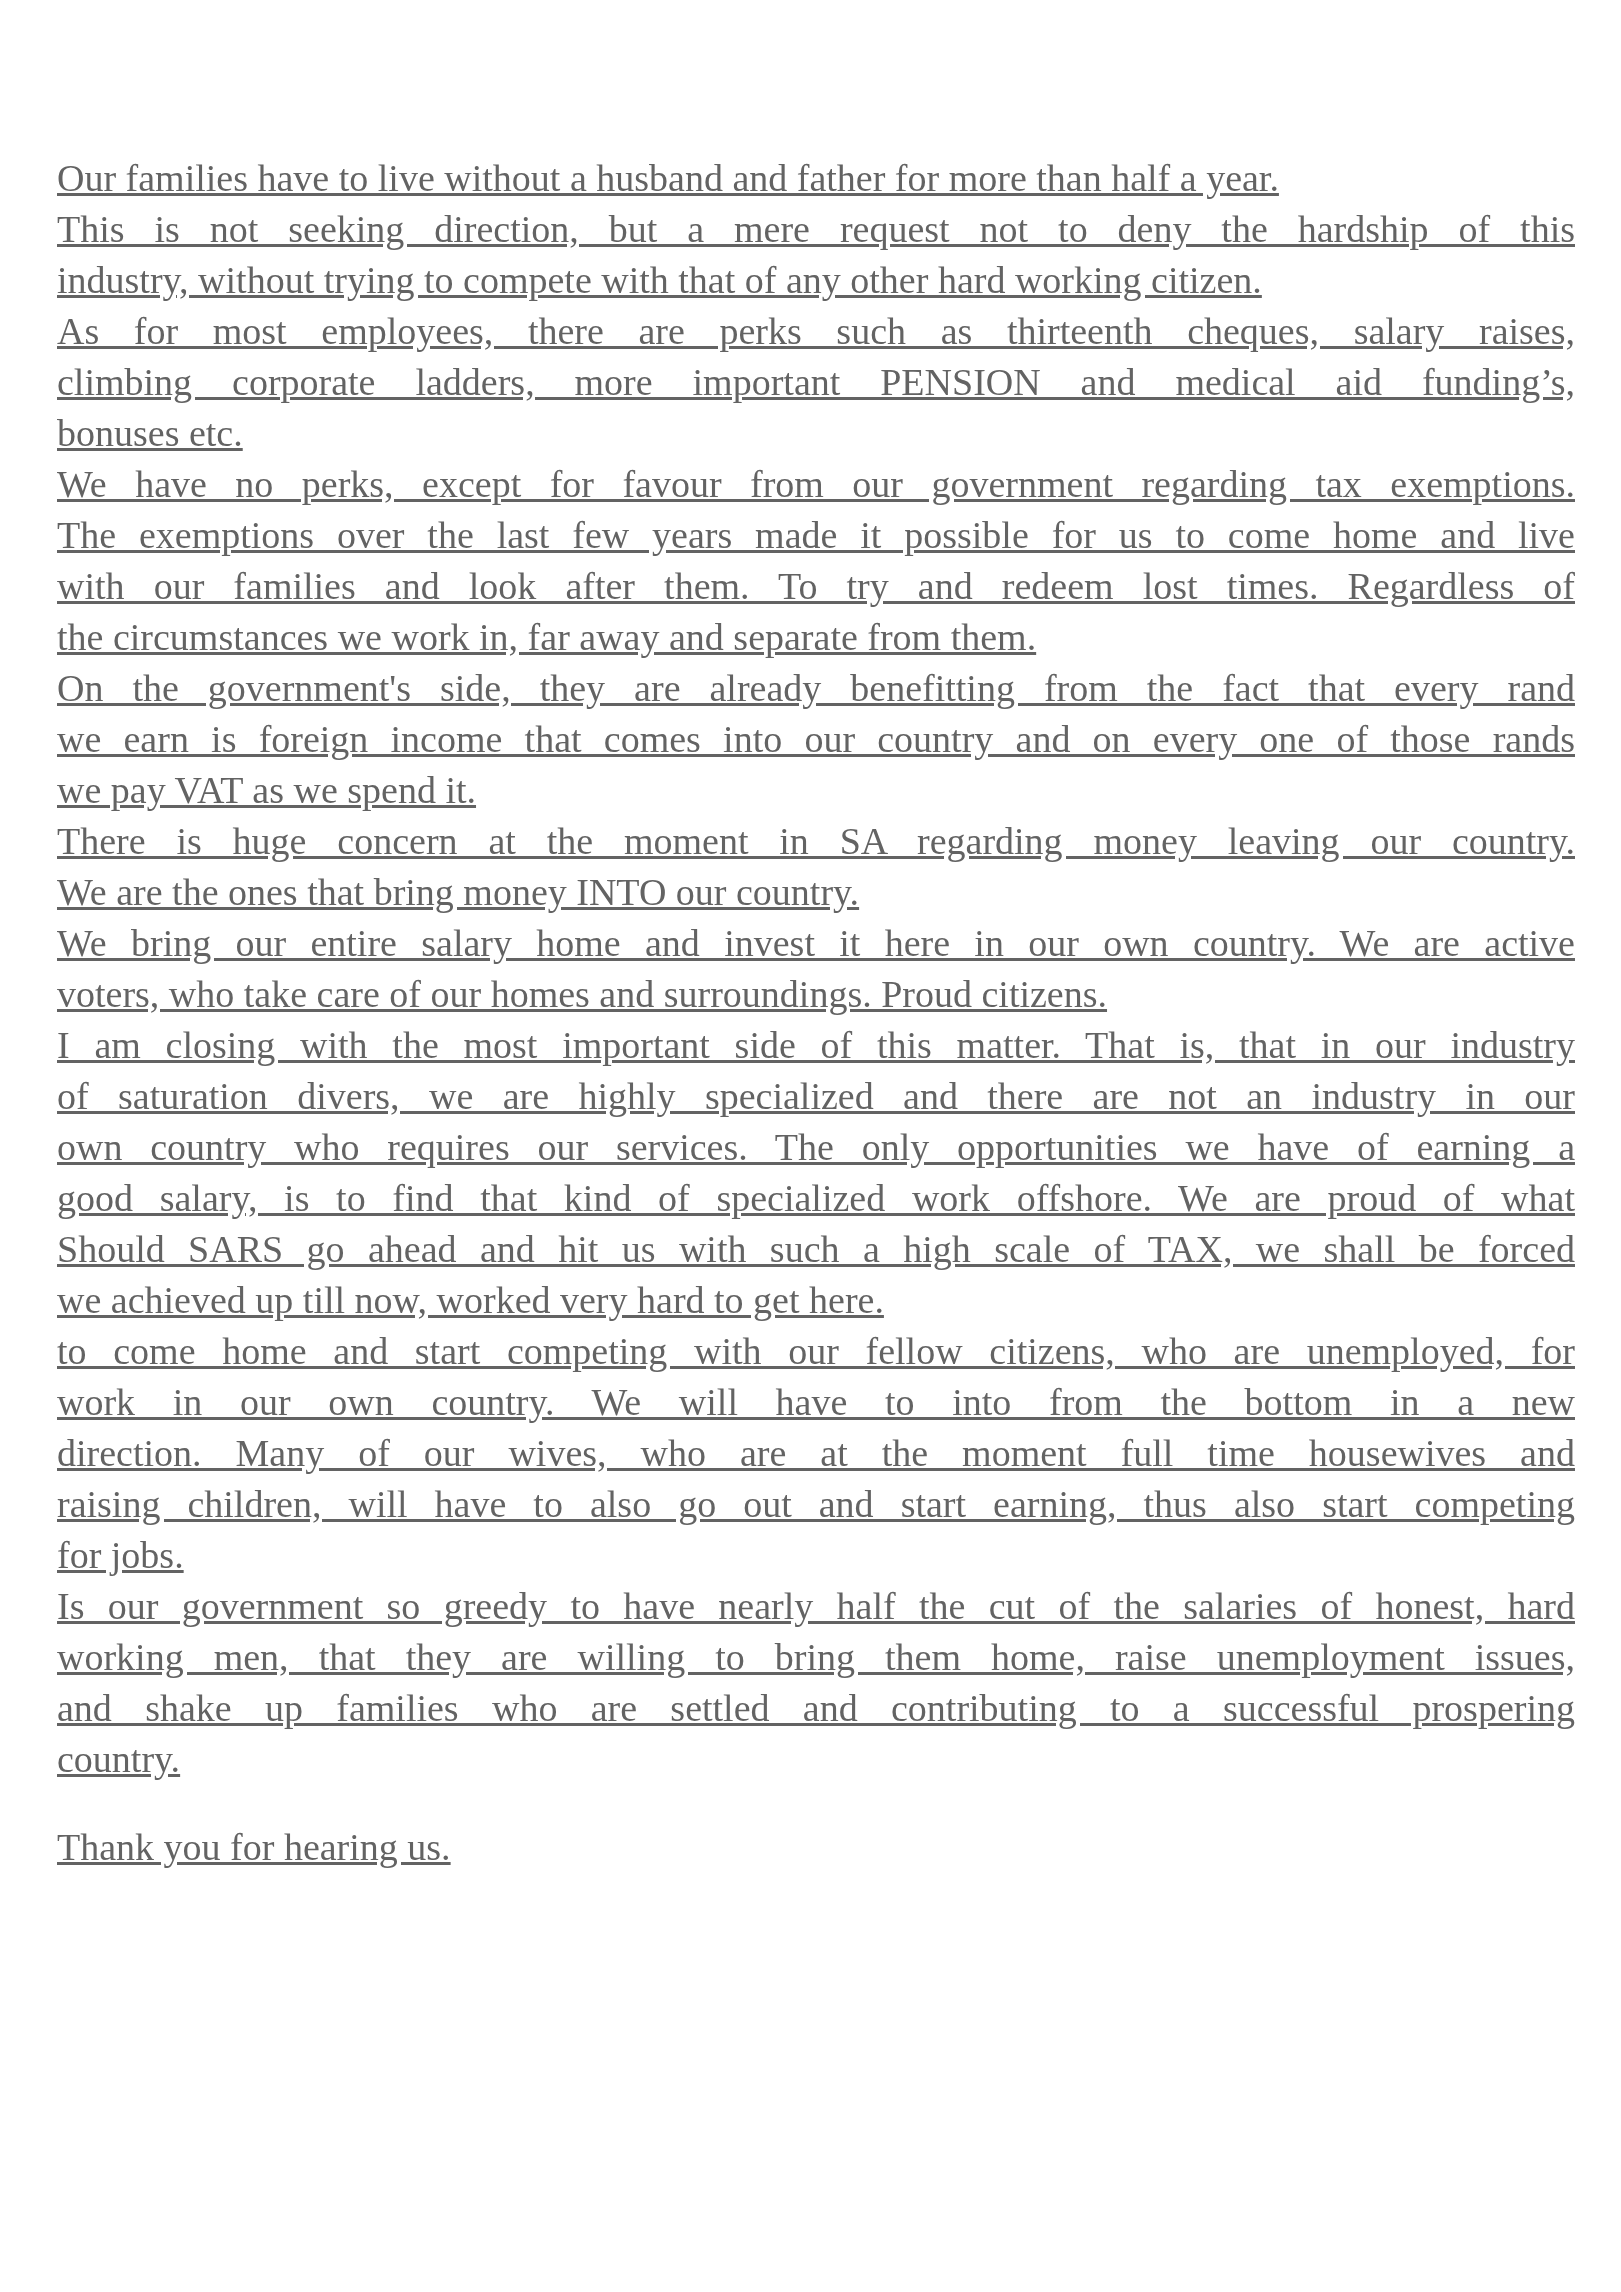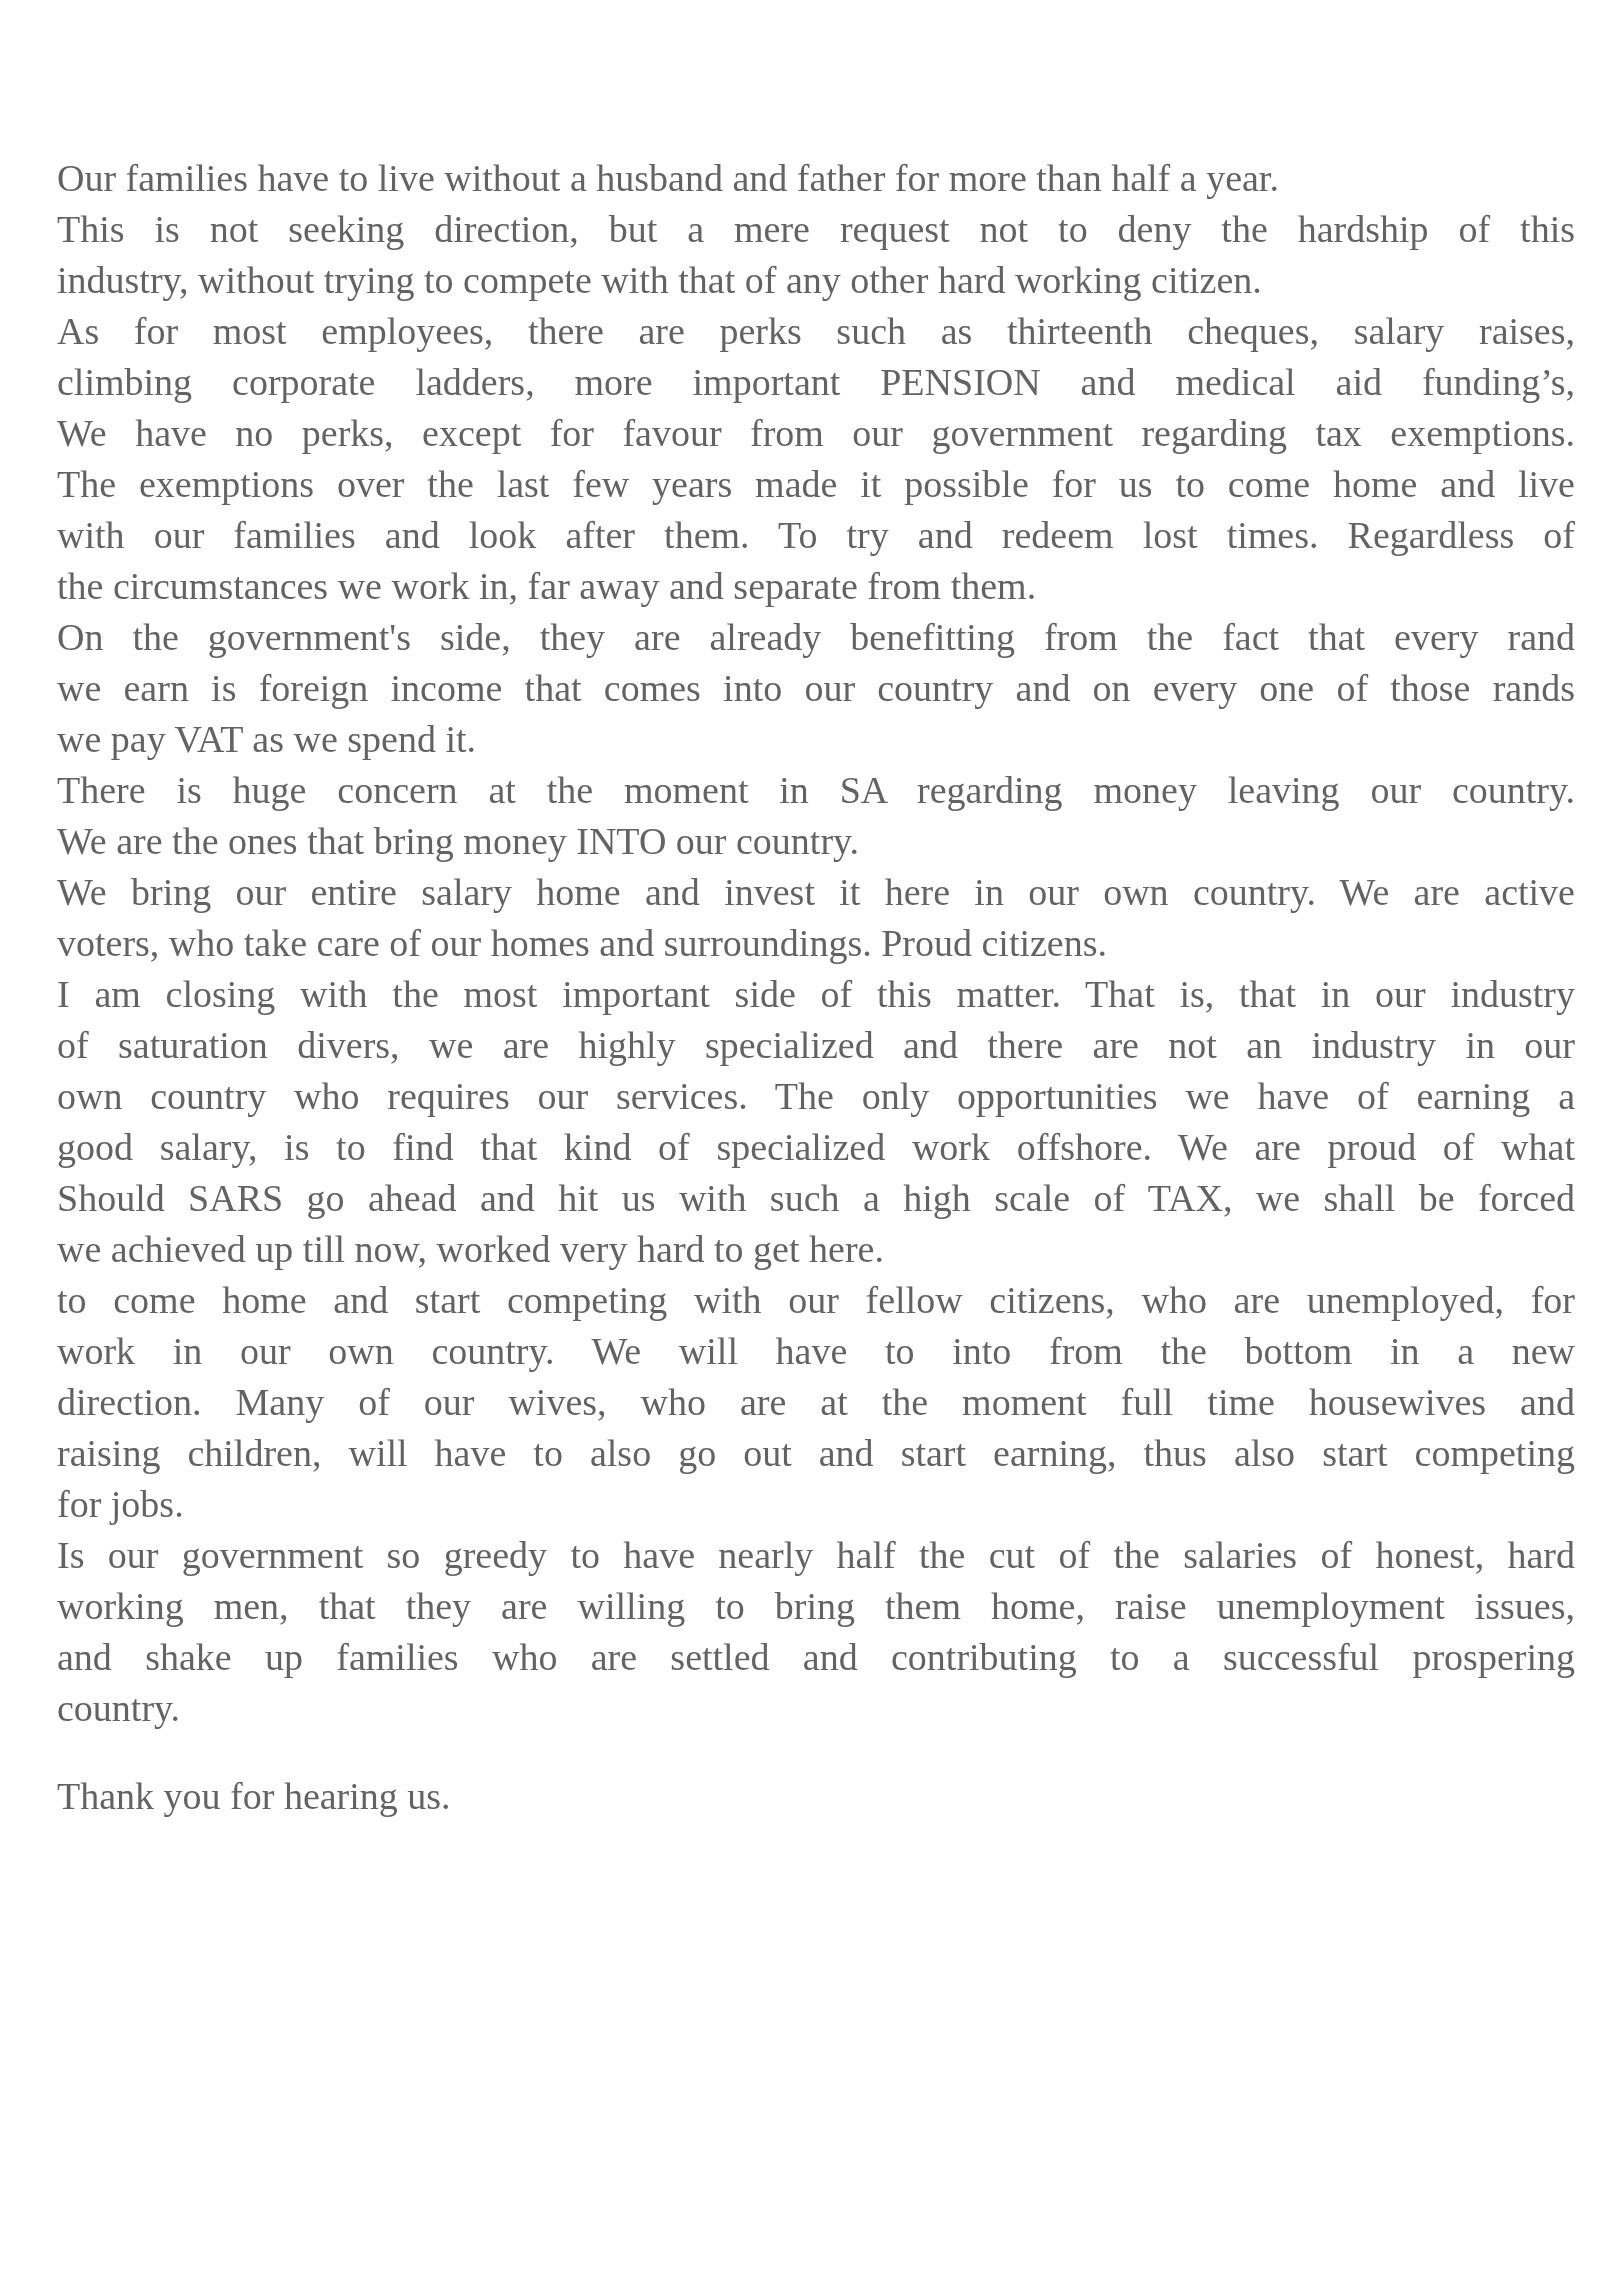--- a/index.html
+++ b/index.html
@@ -18,20 +18,21 @@
       left: 57px;
       top: 153px;
       width: 1518px;
       font-family: "Liberation Serif", "DejaVu Serif", serif;
       font-size: 38px;
       line-height: 51px;
       color: #636363;
     }
     .para {
       margin: 0;
+      text-decoration: underline;
     }
     .para + .para {
     }
     .para.closing {
       margin-top: 37px;
     }
     .line {
       display: block;
       white-space: pre;
       text-align: left;
@@ -47,20 +48,21 @@
 </head>
 <body>
 
 <div class="page" style="color: rgb(99, 99, 99);">
   <p class="para">
     <span class="line">Our families have to live without a husband and father for more than half a year.</span>
     <span class="line justify">This is not seeking direction, but a mere request not to deny the hardship of this</span>
     <span class="line">industry, without trying to compete with that of any other hard working citizen.</span>
     <span class="line justify">As for most employees, there are perks such as thirteenth cheques, salary raises,</span>
     <span class="line justify">climbing corporate ladders, more important PENSION and medical aid funding’s,</span>
+    <span class="line">bonuses etc.</span>
     <span class="line justify">We have no perks, except for favour from our government regarding tax exemptions.</span>
     <span class="line justify">The exemptions over the last few years made it possible for us to come home and live</span>
     <span class="line justify">with our families and look after them. To try and redeem lost times. Regardless of</span>
     <span class="line">the circumstances we work in, far away and separate from them.</span>
   </p>
 
   <p class="para">
     <span class="line justify">On the government's side, they are already benefitting from the fact that every rand</span>
     <span class="line justify">we earn is foreign income that comes into our country and on every one of those rands</span>
     <span class="line">we pay VAT as we spend it.</span>

